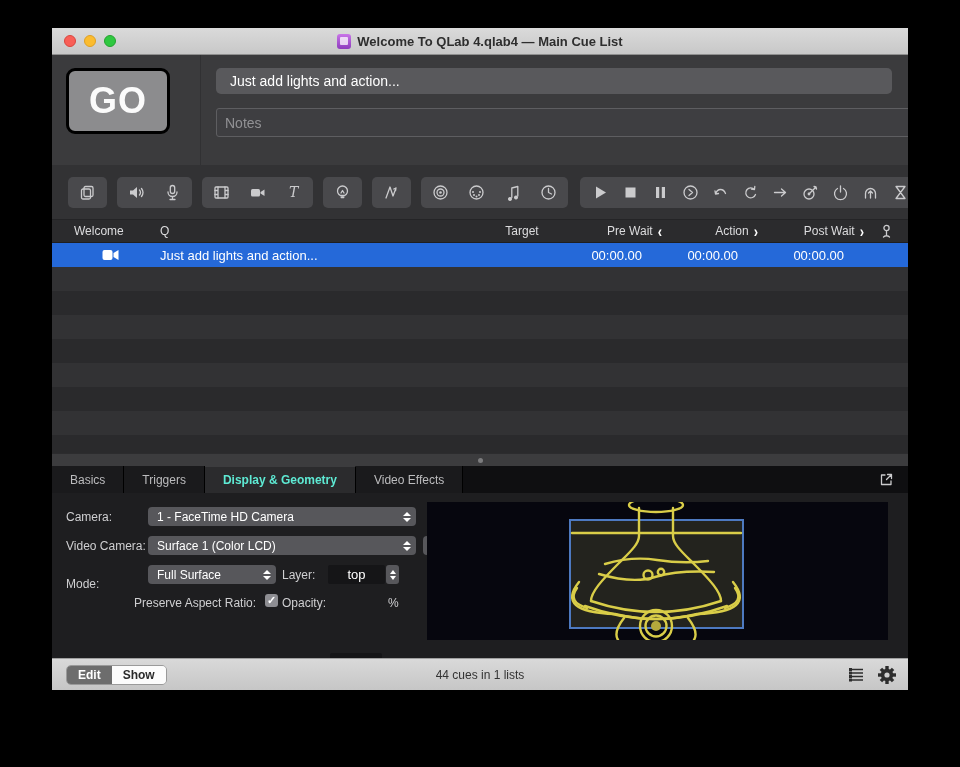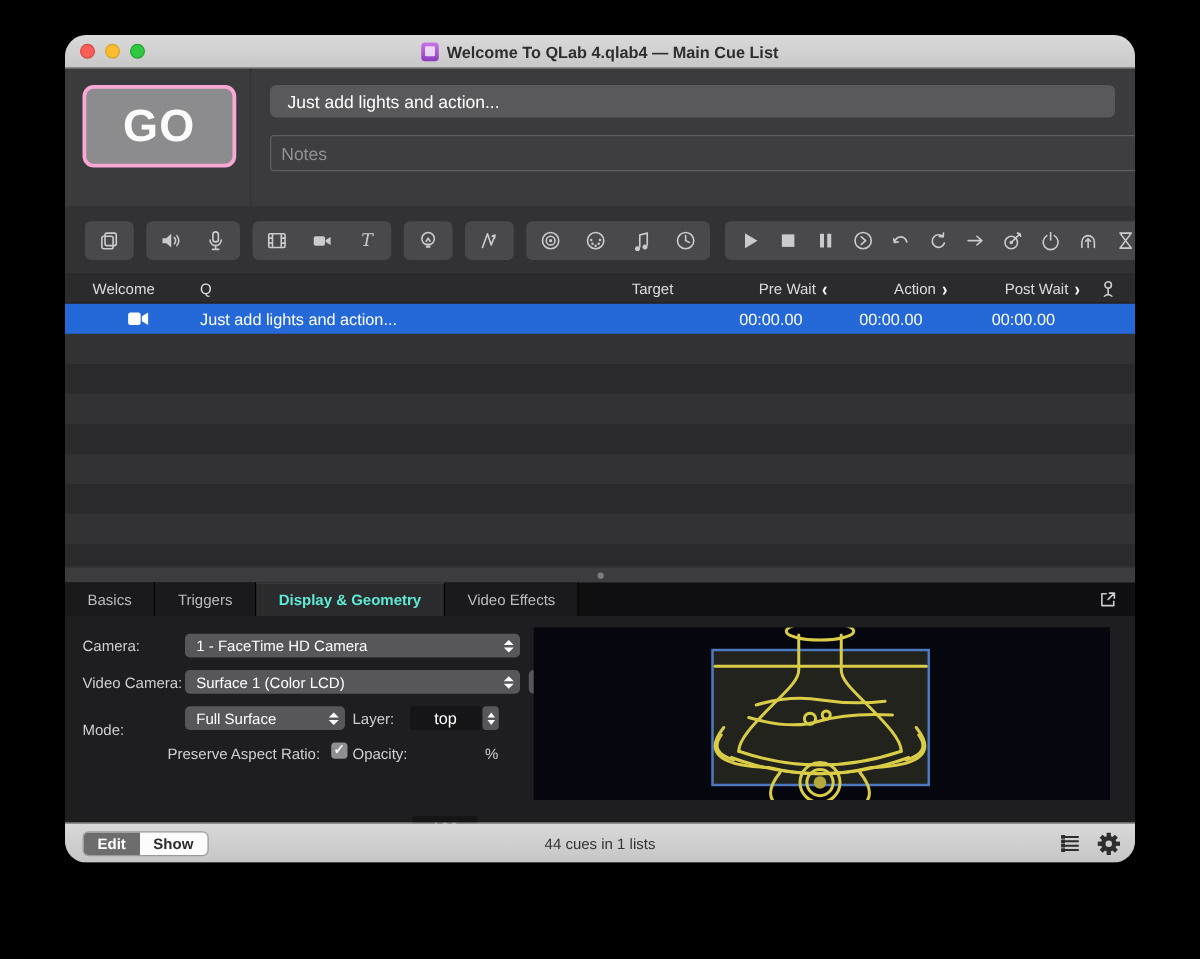--- a/index.html
+++ b/index.html
@@ -1,42 +1,42 @@
 <!DOCTYPE html>
 <html><head>
 <meta charset="utf-8">
 <style>
   * { margin:0; padding:0; box-sizing:border-box; }
   html,body { width:960px; height:767px; background:#000; overflow:hidden;
               font-family:"Liberation Sans", sans-serif; }
   #window {
     position:absolute; left:52px; top:28px; width:856px; height:662px;
-    border-radius:17px; overflow:hidden; background:#3b3b3d;
+    border-radius:0; overflow:hidden; background:#3b3b3d;
     box-shadow:0 22px 60px rgba(0,0,0,.65);
     display:flex; flex-direction:column;
   }
   
   .titlebar { height:27px; flex:0 0 27px; background:linear-gradient(#dadada,#c8c8c8);
     border-bottom:1px solid #8f8f8f; display:flex; align-items:center; position:relative; }
   .traffic { position:absolute; left:12px; top:0; height:100%; display:flex; align-items:center; gap:8px; }
   .light { width:12px; height:12px; border-radius:50%; }
   .light.red{ background:#f95f57; border:1px solid #d9463e;}
   .light.yellow{ background:#fbbc2f; border:1px solid #dea built;}
   .light.yellow{ background:#fbbc2f; border:1px solid #dfa023;}
   .light.green{ background:#2fc840; border:1px solid #24a22f;}
   .title-center { margin:0 auto; display:flex; align-items:center; gap:6px; }
   .doc-icon { width:14px; height:15px; border-radius:3px;
     background:linear-gradient(#c974e8,#8d3bbd); position:relative; }
   .doc-icon::after{ content:""; position:absolute; left:3px; top:3px; width:8px; height:8px;
     background:rgba(255,255,255,.75); border-radius:1px; }
   .title-text { font-size:13px; color:#2e2e2e; font-weight:700; }
   
   .head { height:110px; flex:0 0 110px; background:#3b3b3d; position:relative; }
-  .go-button { position:absolute; left:14px; top:13px; width:123px; height:66px;
-    background:#8c8c8e; border:3px solid #f9a8d4; border-radius:9px;
+  .go-button { position:absolute; left:14px; top:13px; width:104px; height:66px;
+    background:#8c8c8e; border:3px solid #000000; border-radius:9px;
     display:flex; align-items:center; justify-content:center;
     color:#fbfbfb; font-size:36px; font-weight:600; letter-spacing:1px; }
   .head-divider { position:absolute; left:148px; top:0; width:1px; height:110px; background:#313133; }
   .cue-title-field { position:absolute; left:164px; top:13px; width:676px; height:26px;
     background:#59595c; border-radius:5px; display:flex; align-items:center;
     color:#fff; font-size:14px; padding-left:14px; }
   .notes-field { position:absolute; left:164px; top:53px; width:760px; height:29px;
     background:#3e3e41; border:1px solid #5e5e61; border-radius:3px;
     display:flex; align-items:center; color:#929295; font-size:14px; padding-left:8px; }
   

